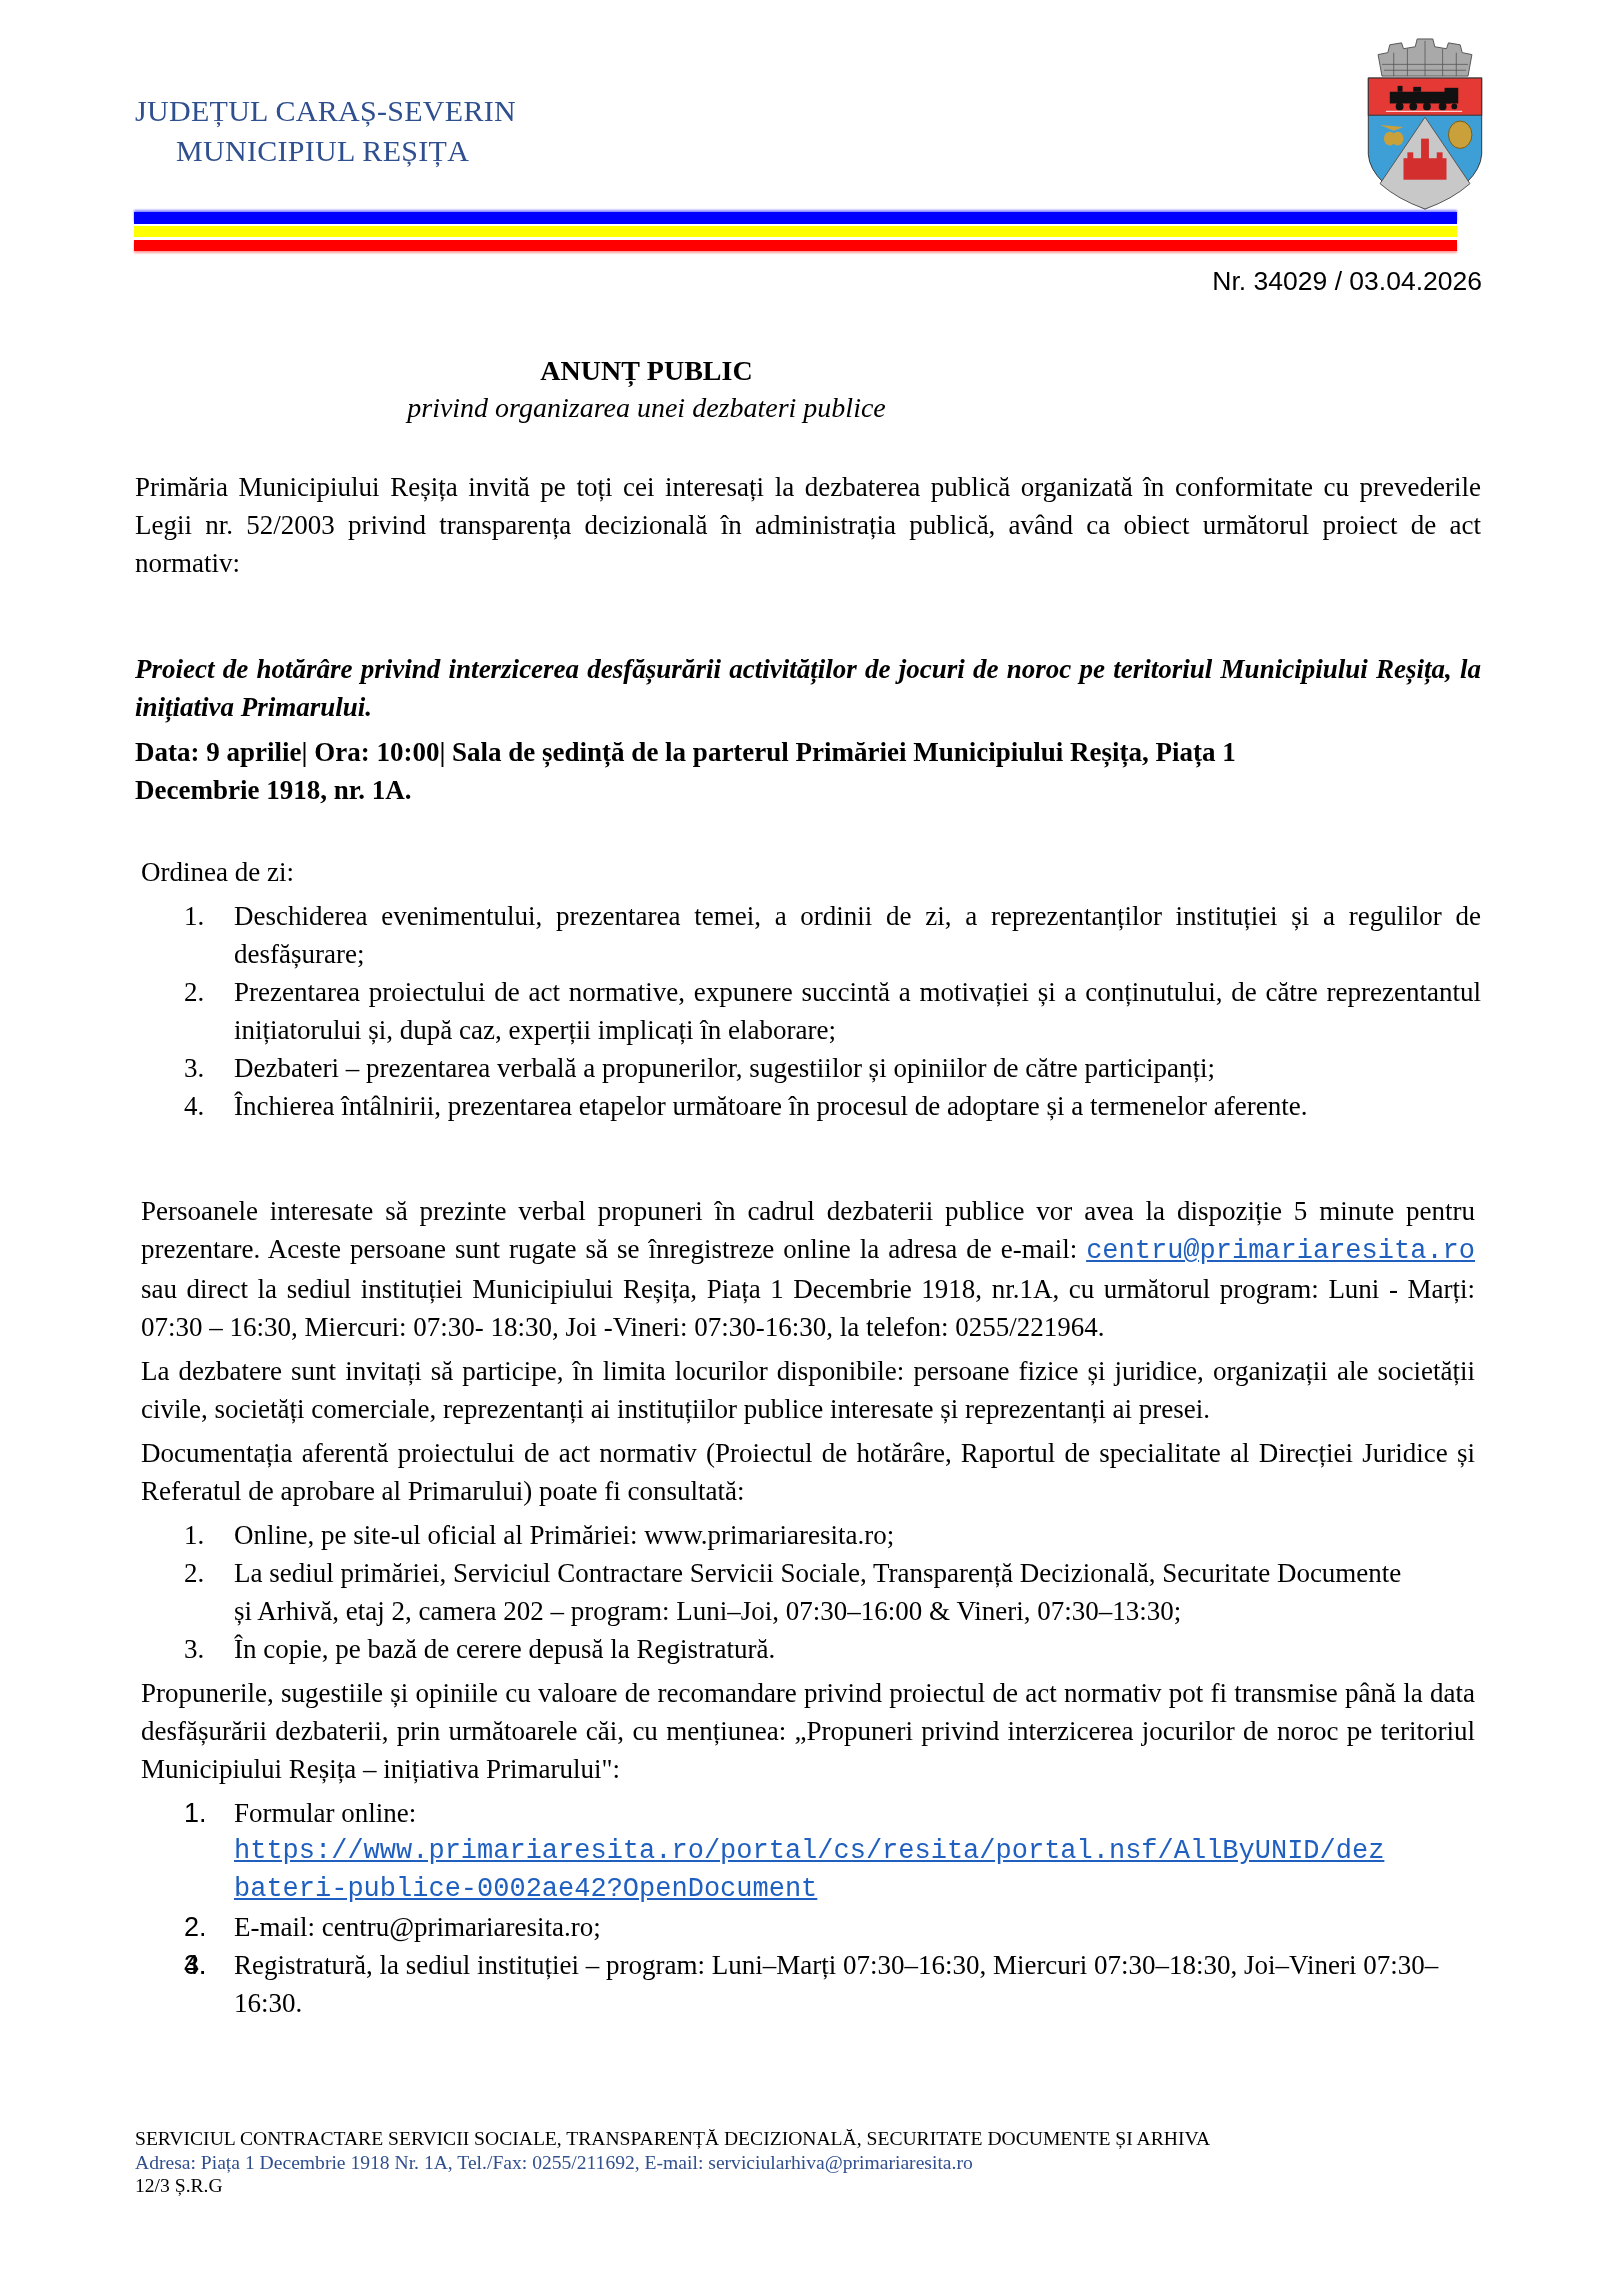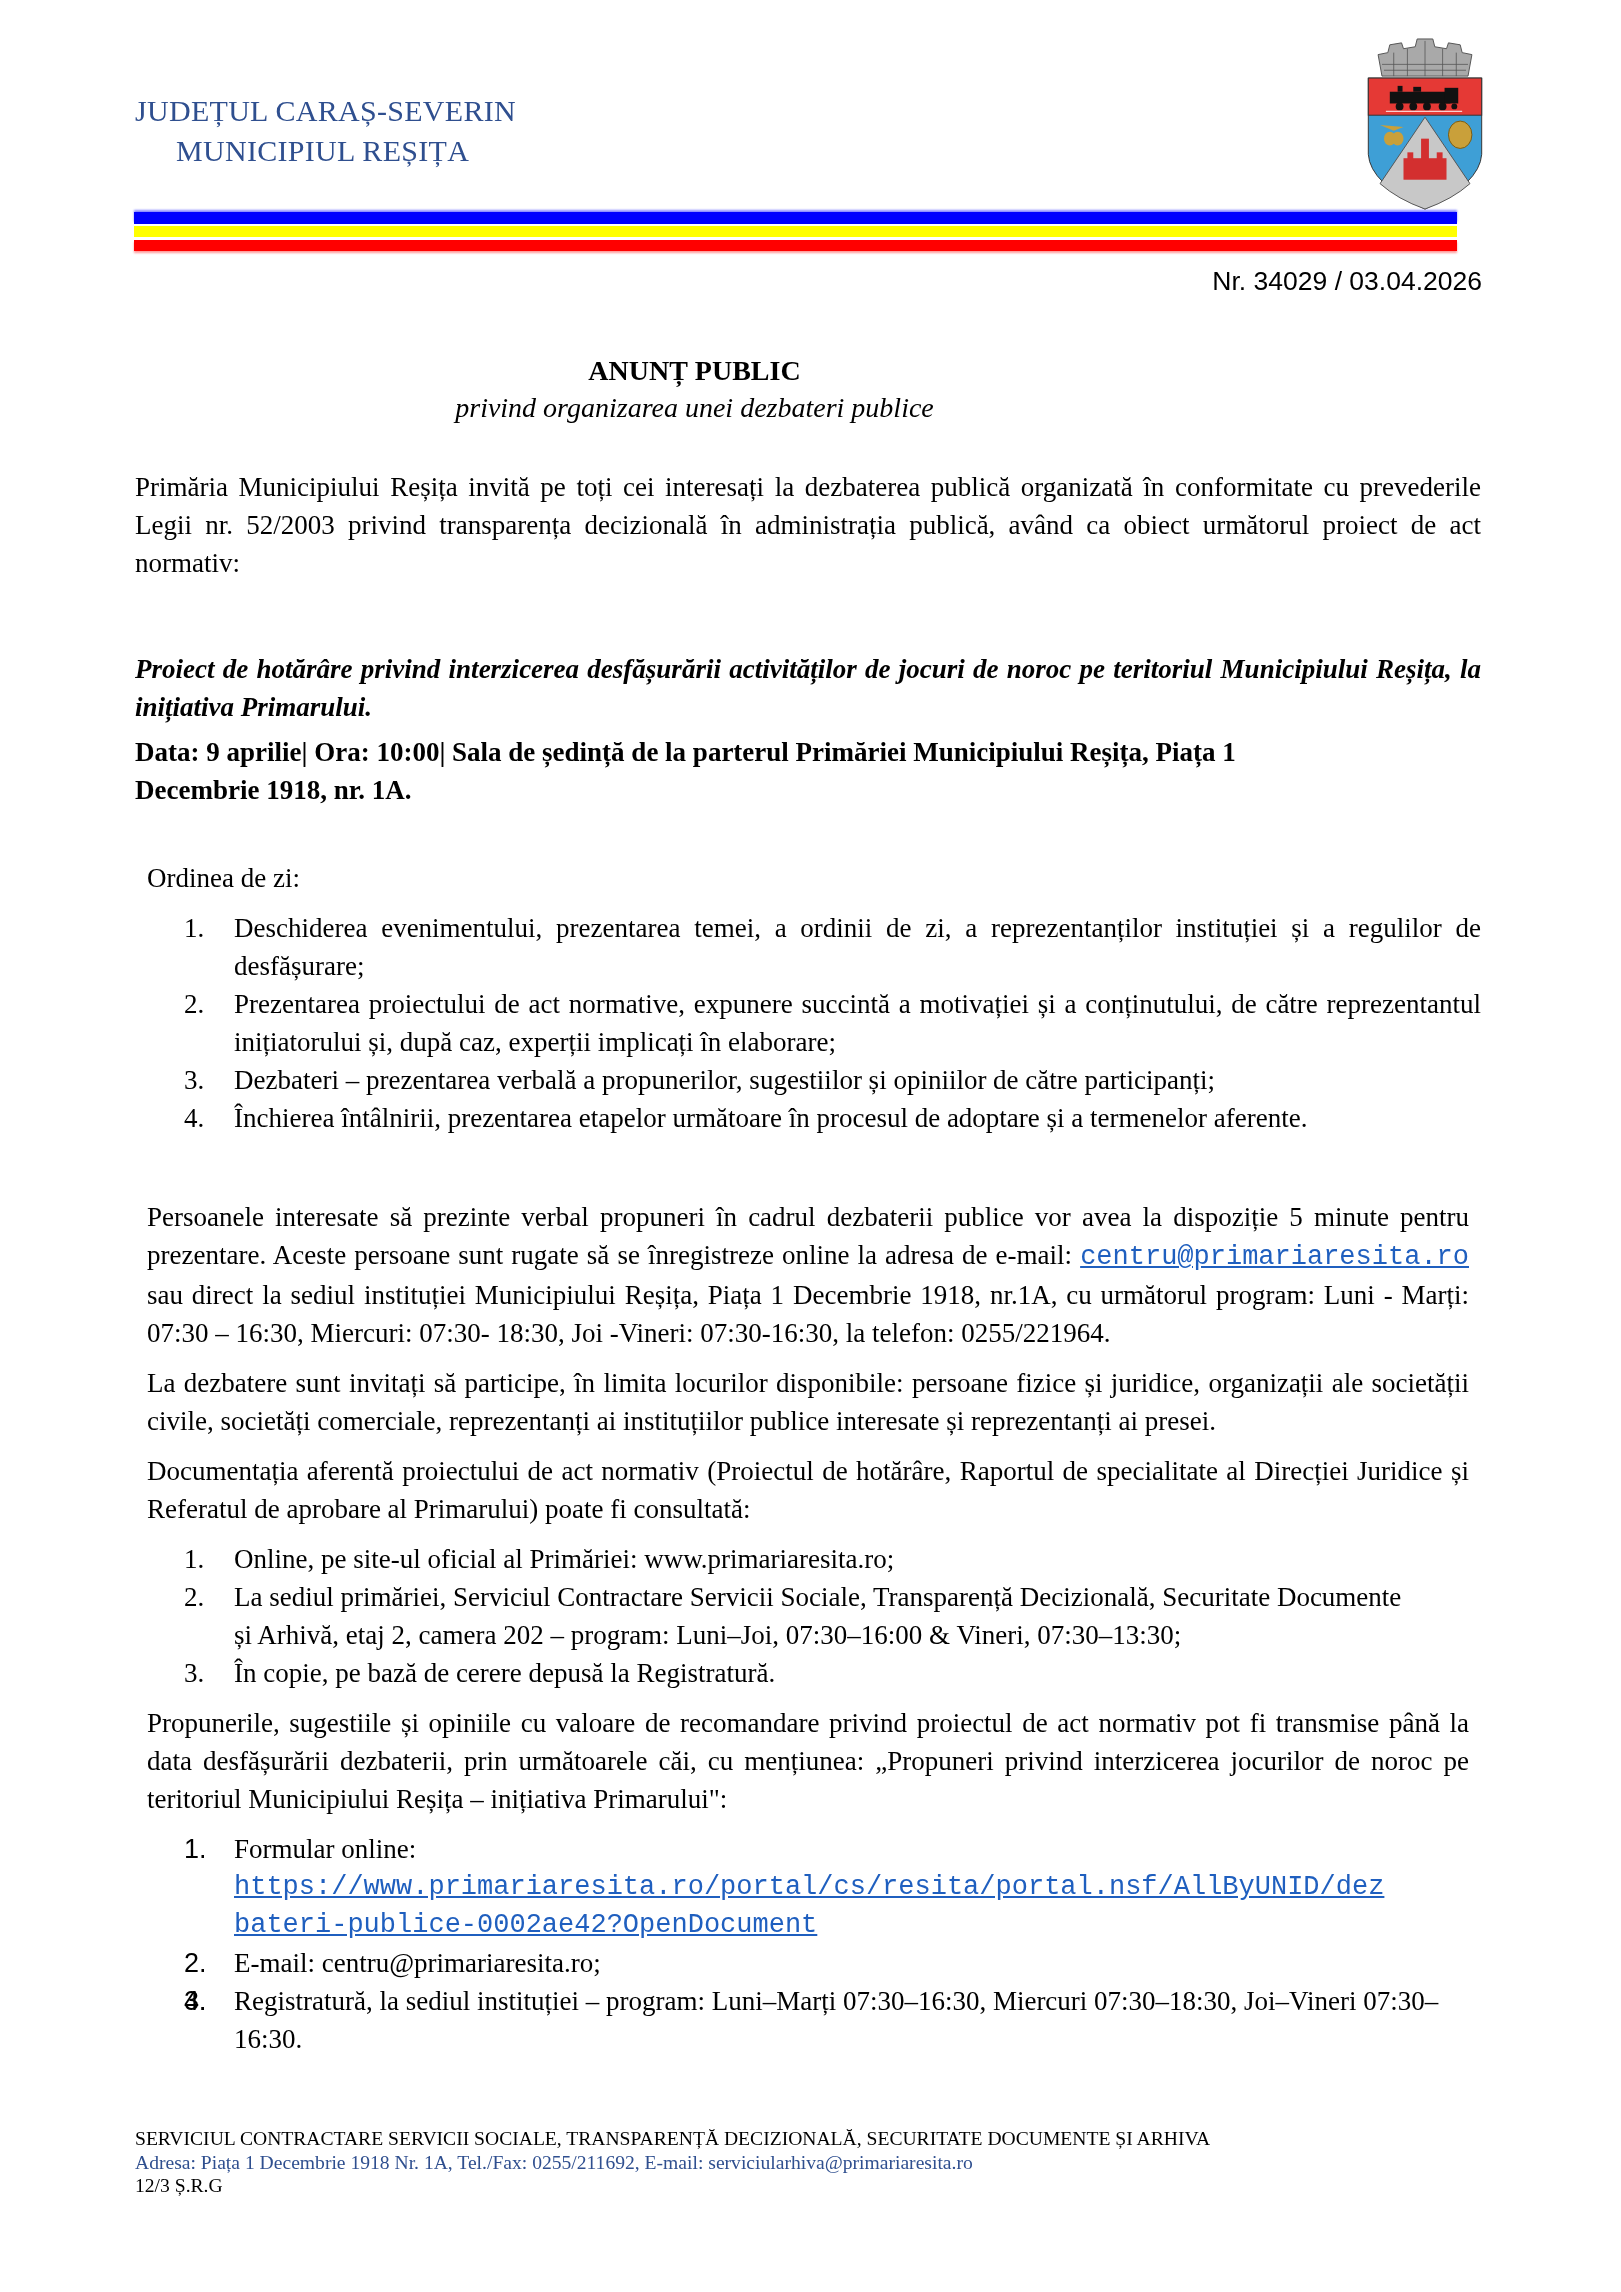--- a/index.html
+++ b/index.html
@@ -4,24 +4,24 @@
   <style>
     html, body { margin: 0; padding: 0; background: #ffffff; }
     body { width: 1621px; height: 2293px; position: relative; overflow: hidden;
            font-family: "Liberation Serif", serif; color: #000; }
     .hdr-line { position: absolute; color: #2f4f8f; font-family: "Liberation Serif", serif;
                 font-size: 30px; letter-spacing: 0.3px; white-space: nowrap; }
     .stripe { position: absolute; left: 134px; width: 1323px; }
     .crest { position: absolute; left: 1364px; top: 37px; width: 122px; height: 174px; }
     .docnr { position: absolute; right: 139px; top: 266px; font-family: "Liberation Sans", sans-serif;
              font-size: 26.5px; white-space: nowrap; margin-left: 30px; }
-    .title { position: absolute; left: 0; width: 1293px; text-align: center; margin-left: 48px; }
+    .title { position: absolute; left: 0; width: 1293px; text-align: center; }
     .body { position: absolute; left: 135px; width: 1346px; font-size: 27px; line-height: 38px; }
     .just { text-align: justify; text-align-last: left; }
-    p { margin: 12px; }
+    p { margin: 6px; }
     .it { font-style: italic; }
     .b { font-weight: bold; }
     .center { text-align: left; }
     ol { margin: 0; padding: 0; list-style: none; }
     ol li { position: relative; padding-left: 99px; }
     ol li .num { position: absolute; left: 49px; top: 0; }
     ol.sans li .num { font-family: "Liberation Sans", sans-serif; }
     a, .link { color: #1f5fbf; text-decoration: underline; font-family: Liberation Mono, monospace; }
     .footer { position: absolute; left: 135px; top: 2127px; font-size: 19.6px; line-height: 23.5px; white-space: nowrap; }
     .footer .addr { color: #2f4f8f; }

